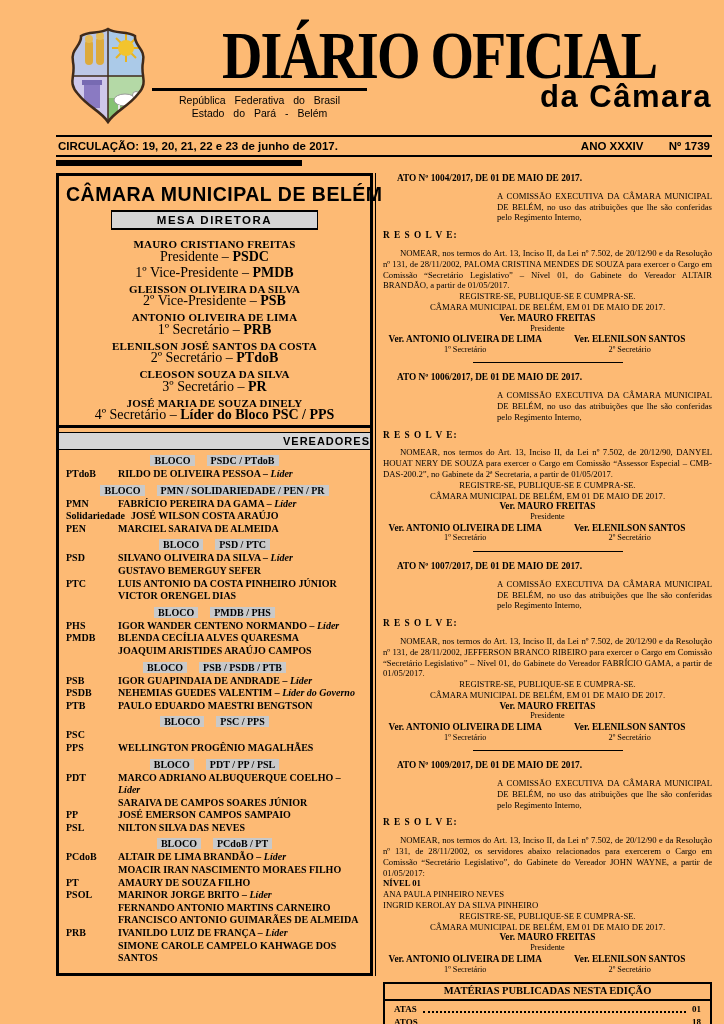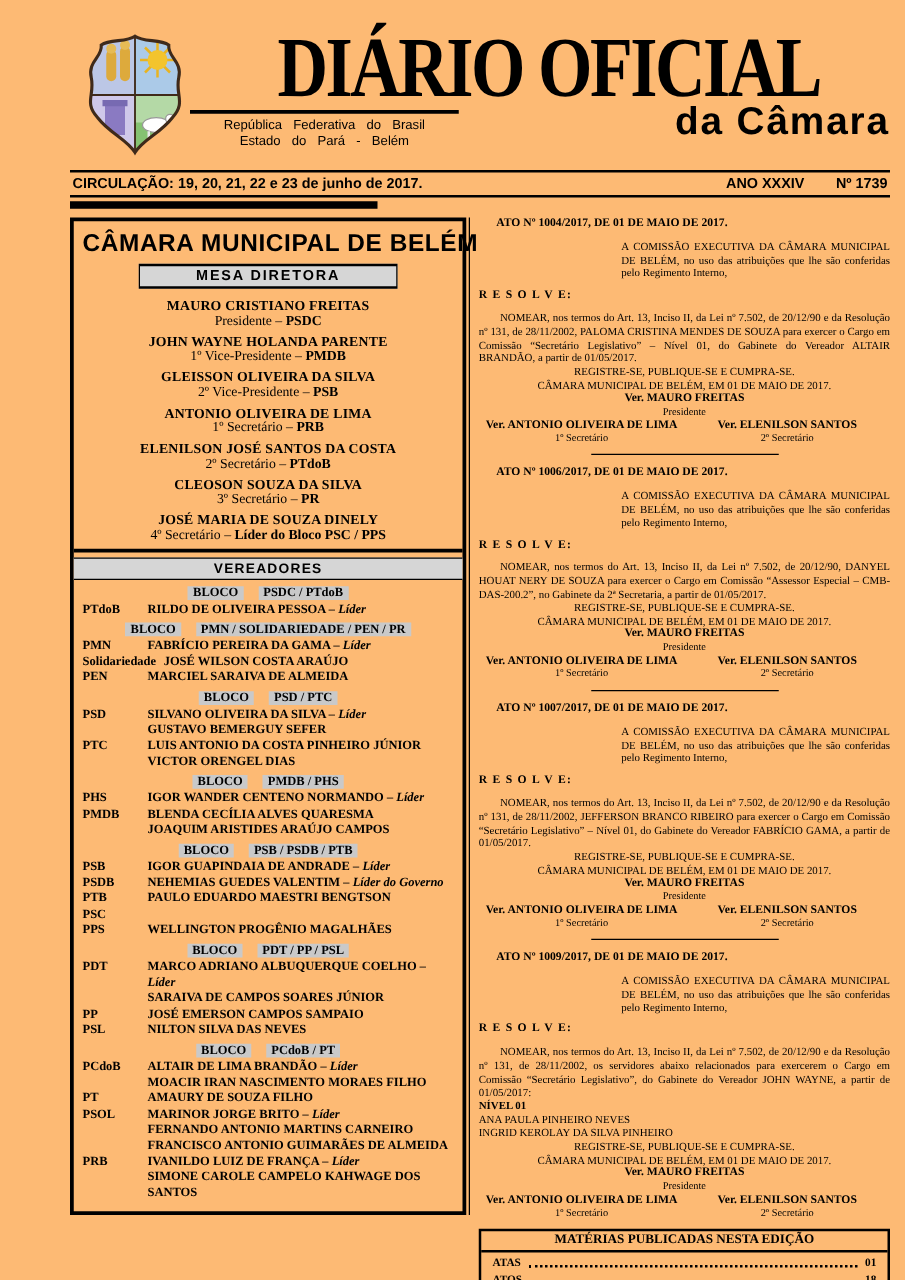--- a/index.html
+++ b/index.html
@@ -29,24 +29,24 @@
   .left-wrap{flex:none;width:320px;border-right:1px solid #000;padding-right:2px;box-sizing:border-box;}
   .left-box{border:3px solid #000;padding:2px 7px 8px;}
   .lb-title{font-family:"Liberation Sans",sans-serif;font-weight:bold;font-size:19.5px;text-align:center;
             letter-spacing:.5px;margin:5px 0 4px;white-space:nowrap;}
   .mesa-bar{width:205px;margin:0 auto 8px;background:#d6d6d6;border:1px solid #000;
             border-top-width:2px;border-bottom-width:2px;text-align:center;
             font-family:"Liberation Sans",sans-serif;font-weight:bold;font-size:11.5px;
             letter-spacing:1.5px;padding:2px 0;}
   .member{text-align:center;margin-bottom:5px;}
   .member-name{font-weight:bold;font-size:11px;line-height:12.5px;letter-spacing:.2px;}
-  .member-role{font-size:11px;line-height:11px;}
+  .member-role{font-size:14px;line-height:11px;}
   .thick-rule{border-top:3px solid #000;margin:5px -7px 0;}
   .ver-bar{background:#d6d6d6;border-top:1px solid #000;border-bottom:1px solid #000;margin:4px -7px 5px;
-           text-align:center;font-family:"Liberation Sans",sans-serif;font-weight:bold;font-size:11px;
+           text-align:right;font-family:"Liberation Sans",sans-serif;font-weight:bold;font-size:11px;
            letter-spacing:1px;padding:2px 0;}
   .group-head{text-align:center;font-weight:bold;font-size:10px;margin:4px 0 2px;}
   .hl{background:#c9c9c9;padding:0 4px;}
   .hl2{margin-left:12px;}
   .v-row{display:flex;font-weight:bold;font-size:10px;line-height:12.6px;}
   .v-party{flex:none;min-width:52px;padding-right:6px;white-space:nowrap;box-sizing:border-box;}
   .v-name{flex:1;}
   .v-suffix{font-style:italic;}
 
   
@@ -140,21 +140,20 @@
     <div class="left-wrap">
       <div class="left-box">
         <div class="lb-title">CÂMARA MUNICIPAL DE BELÉM</div>
         <div class="mesa-bar">MESA DIRETORA</div>
         <div>
             <div class="member">
               <div class="member-name">MAURO CRISTIANO FREITAS</div>
               <div class="member-role">Presidente – <b>PSDC</b></div>
             </div>
             <div class="member">
-              <div class="member-name">JOHN WAYNE HOLANDA PARENTE</div>
               <div class="member-role">1º Vice-Presidente – <b>PMDB</b></div>
             </div>
             <div class="member">
               <div class="member-name">GLEISSON OLIVEIRA DA SILVA</div>
               <div class="member-role">2º Vice-Presidente – <b>PSB</b></div>
             </div>
             <div class="member">
               <div class="member-name">ANTONIO OLIVEIRA DE LIMA</div>
               <div class="member-role">1º Secretário – <b>PRB</b></div>
             </div>
@@ -228,20 +227,21 @@
               <span class="v-name">IGOR GUAPINDAIA DE ANDRADE <i class="v-suffix">– Líder</i></span>
             </div>
             <div class="v-row">
               <span class="v-party">PSDB</span>
               <span class="v-name">NEHEMIAS GUEDES VALENTIM <i class="v-suffix">– Líder do Governo</i></span>
             </div>
             <div class="v-row">
               <span class="v-party">PTB</span>
               <span class="v-name">PAULO EDUARDO MAESTRI BENGTSON</span>
             </div>
+            <div class="group-head"><span class="hl">BLOCO</span><span class="hl hl2">PSC / PPS</span></div>
             <div class="v-row">
               <span class="v-party">PSC</span>
             </div>
             <div class="v-row">
               <span class="v-party">PPS</span>
               <span class="v-name">WELLINGTON PROGÊNIO MAGALHÃES</span>
             </div>
             <div class="group-head"><span class="hl">BLOCO</span><span class="hl hl2">PDT / PP / PSL</span></div>
             <div class="v-row">
               <span class="v-party">PDT</span>

